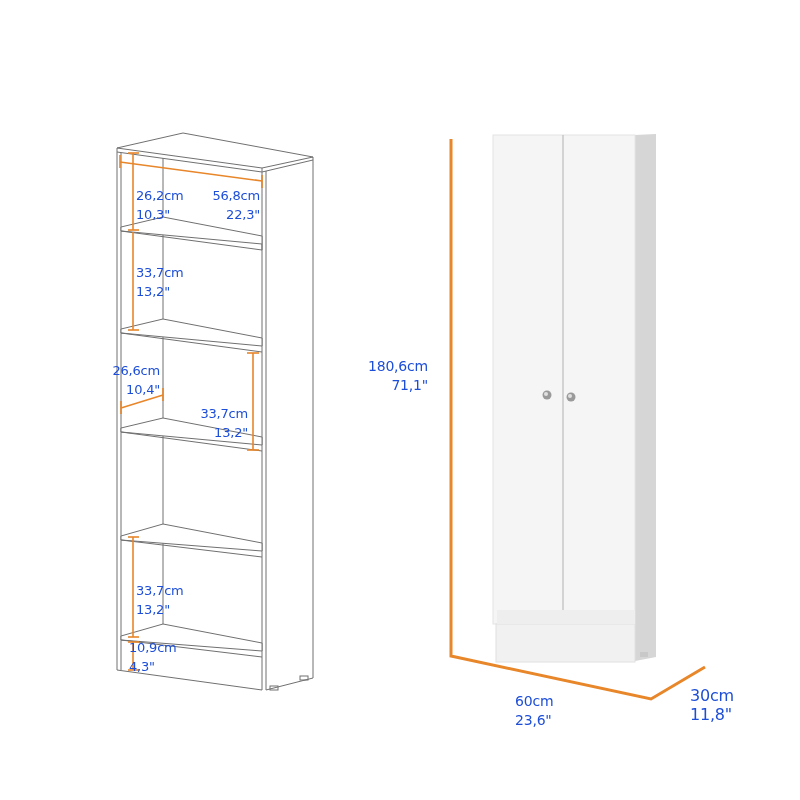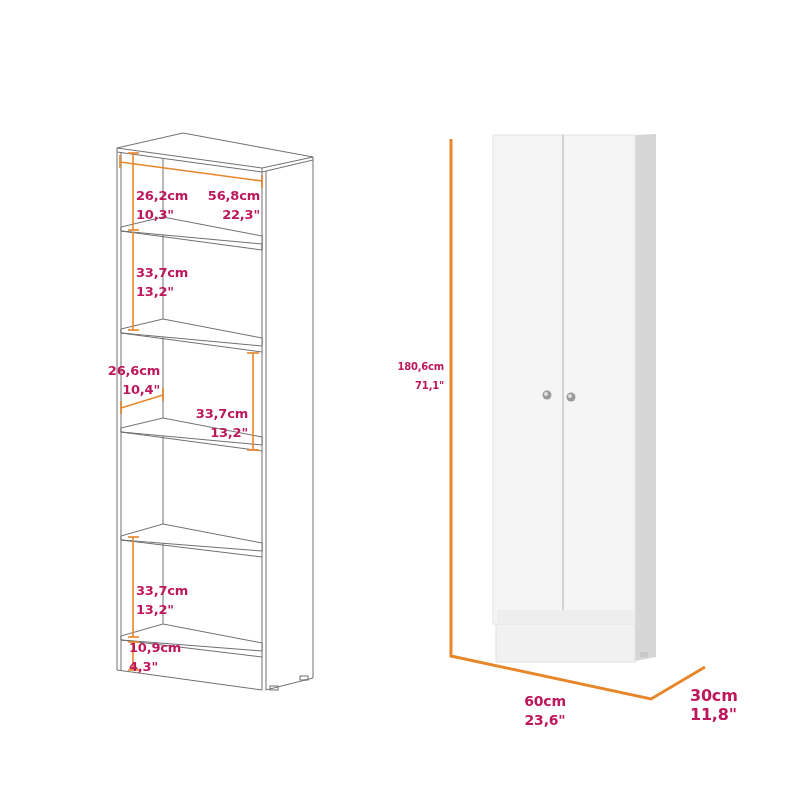--- a/index.html
+++ b/index.html
@@ -1,21 +1,21 @@
 <!DOCTYPE html>
 <html><head>
 <meta charset="utf-8">
 <style>
   html, body { margin:0; padding:0; background:#ffffff; }
   body { width:800px; height:800px; position:relative; overflow:hidden; font-family:"DejaVu Sans", sans-serif; }
   svg { position:absolute; left:0; top:0; }
-  .dim { position:absolute; color:#be185d; font-size:13px; line-height:19px; font-weight:bold; letter-spacing:-0.2px; white-space:nowrap; }
+  .dim { position:absolute; color:#1d4ed8; font-size:13px; line-height:19px; font-weight:normal; letter-spacing:-0.2px; white-space:nowrap; }
   .dim span { display:block; }
   .r { text-align:right; }
-  .c { text-align:center; }
+  .c { }
 </style>
 </head>
 <body>
 
 <svg width="800" height="800">
   <g stroke="#707070" stroke-width="1" fill="none">
 
     <polygon points="117,148 183,133 313,157 262,168" fill="#fff"></polygon>
     <line x1="117" y1="148" x2="117" y2="152"></line>
     <line x1="117" y1="152" x2="262" y2="172"></line>
@@ -127,21 +127,21 @@
 </div>
 <div class="dim" style="left:136px;top:581px;">
   <span>33,7cm</span>
   <span>13,2"</span>
 </div>
 <div class="dim" style="left:129px;top:638px;">
   <span>10,9cm</span>
   <span>4,3"</span>
 </div>
 
-<div class="dim r" style="left:370px;top:357px;width:74px;font-size:10px;">
+<div class="dim r" style="left:354px;top:357px;width:74px;font-size:14px;">
   <span>180,6cm</span>
   <span>71,1"</span>
 </div>
 <div class="dim c" style="left:515px;top:692px;width:60px;font-size:14px;">
   <span>60cm</span>
   <span>23,6"</span>
 </div>
 <div class="dim" style="left:690px;top:686px;font-size:16px;">
   <span>30cm</span>
   <span>11,8"</span>

